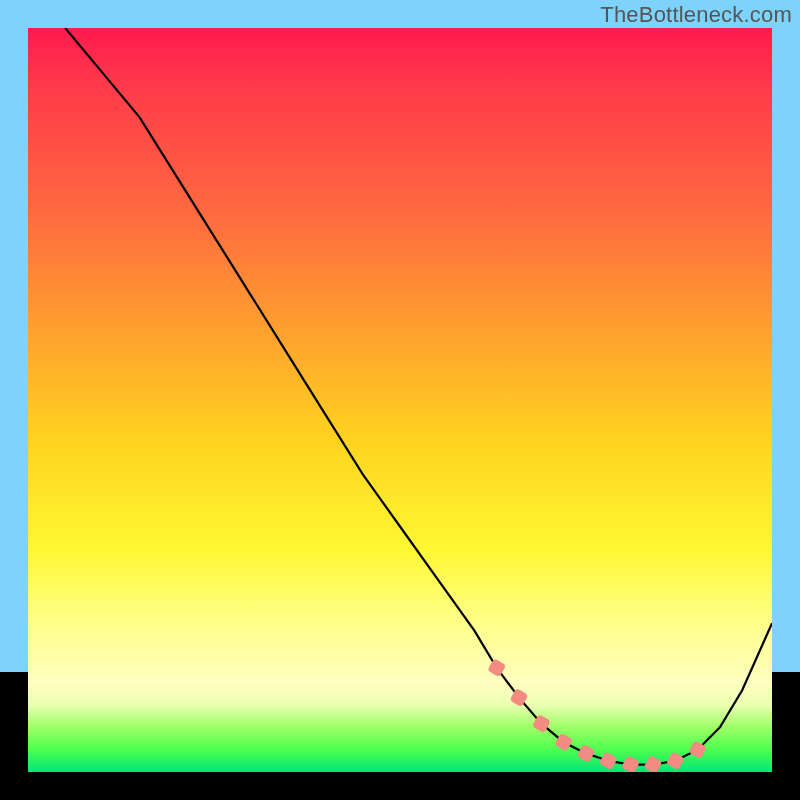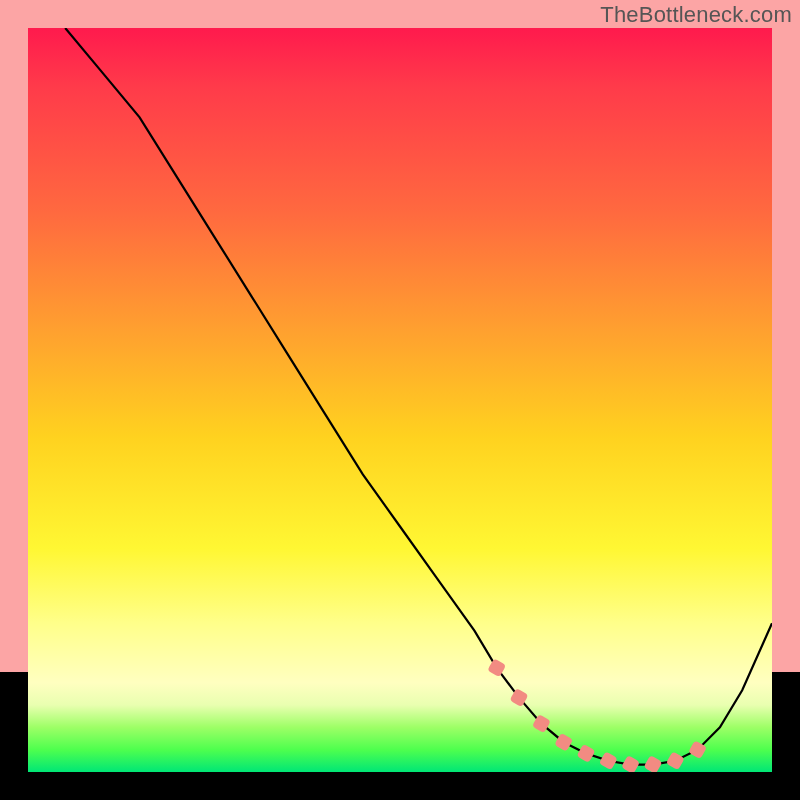--- a/index.html
+++ b/index.html
@@ -9,21 +9,21 @@
     height: 800px;
     background: #000;
     overflow: hidden;
   }
   .frame {
     position: absolute;
     left: 0;
     top: 0;
     width: 800px;
     height: 672px;
-    background: #fca5a5;
+    background: #7dd3fc;
   }
   .plot-area {
     position: absolute;
     left: 28px;
     top: 28px;
     width: 744px;
     height: 744px;
     
     background: linear-gradient(
       to bottom,

